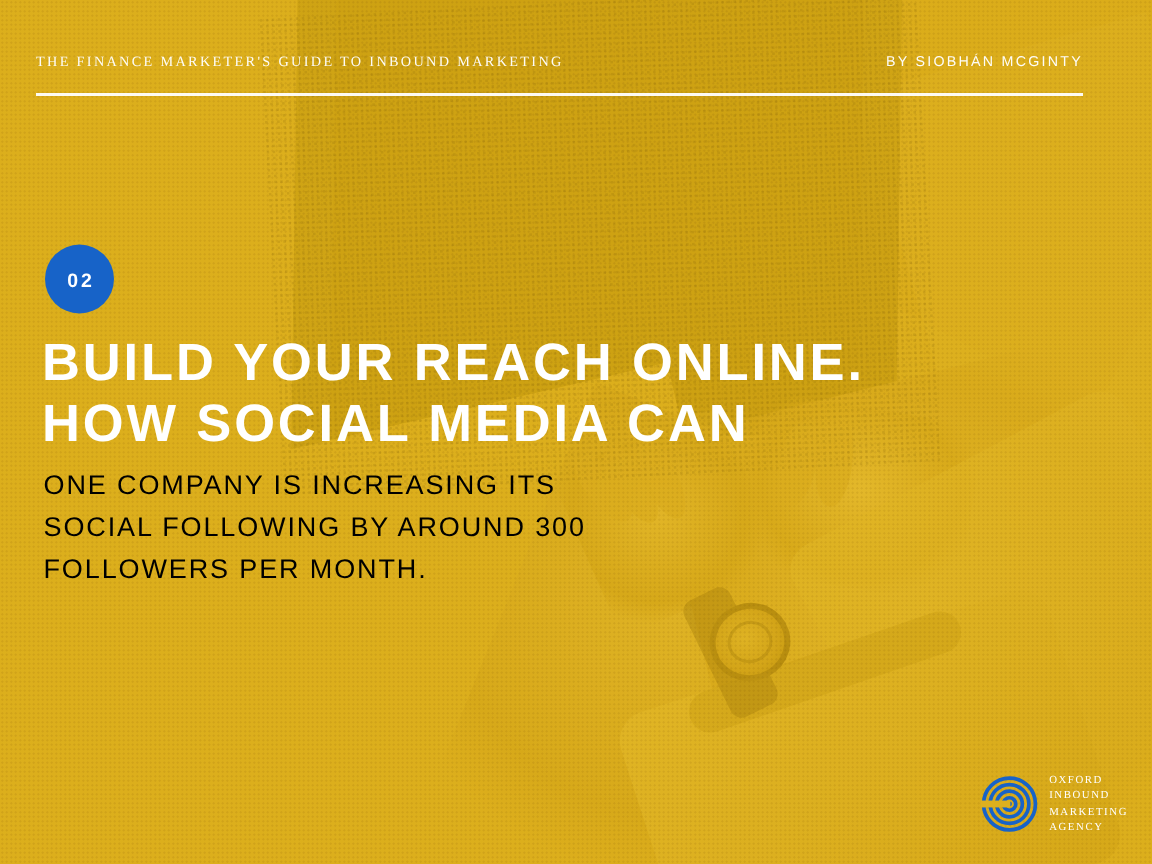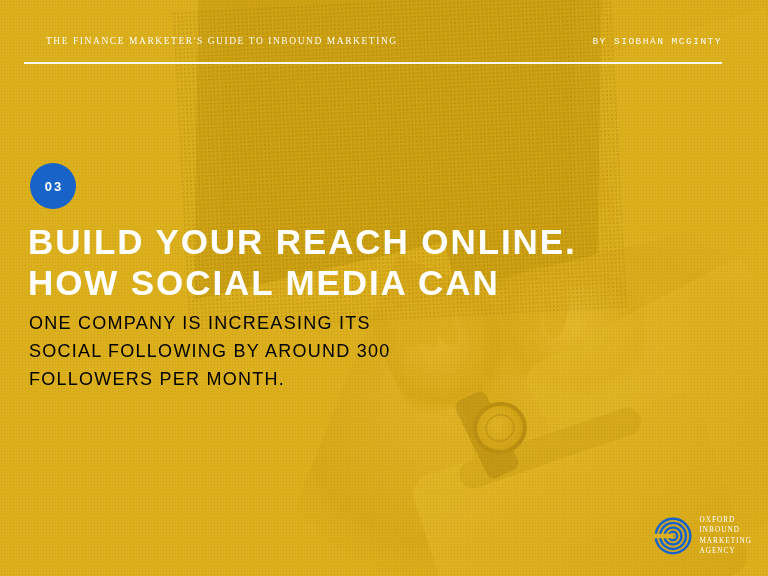--- a/index.html
+++ b/index.html
@@ -257,24 +257,23 @@
     justify-content: space-between;
   }
   .kicker {
     font-family: "Liberation Serif", serif;
     font-size: 9.5px;
     letter-spacing: 1.55px;
     color: #FFFFFF;
     text-transform: uppercase;
     white-space: nowrap;
     opacity: .97;
-    margin-left: 22px;
   }
   .byline {
-    font-family: Liberation Mono, monospace;
+    font-family: Liberation Sans, sans-serif;
     font-size: 9.5px;
     letter-spacing: 1.5px;
     color: #FFFFFF;
     text-transform: uppercase;
     white-space: nowrap;
     opacity: .97;
   }
   .rule {
     position: absolute;
     left: 24px;
@@ -392,21 +391,21 @@
 
   <div class="content">
 
     <div class="topbar">
       <div class="kicker">The Finance Marketer's Guide to Inbound Marketing</div>
       <div class="byline">By Siobhán McGinty</div>
     </div>
     <div class="rule"></div>
 
     <div class="badge">
-      <span class="badge-num">03</span>
+      <span class="badge-num">02</span>
     </div>
 
     <div class="headline">
       <span class="line">Build Your Reach Online.</span>
       <span class="line">How Social Media Can</span>
     </div>
 
     <div class="subhead">
       <span class="line">One Company is Increasing Its</span>
       <span class="line">Social Following by Around 300</span>

